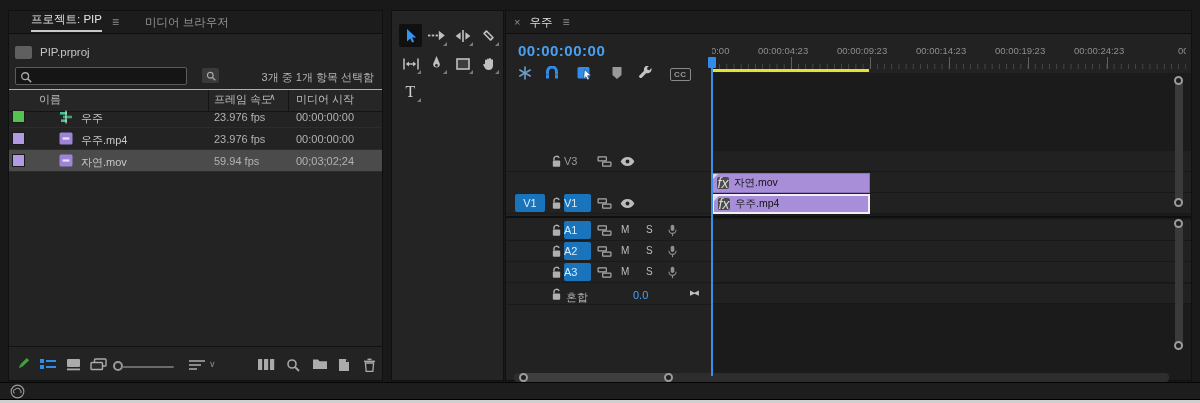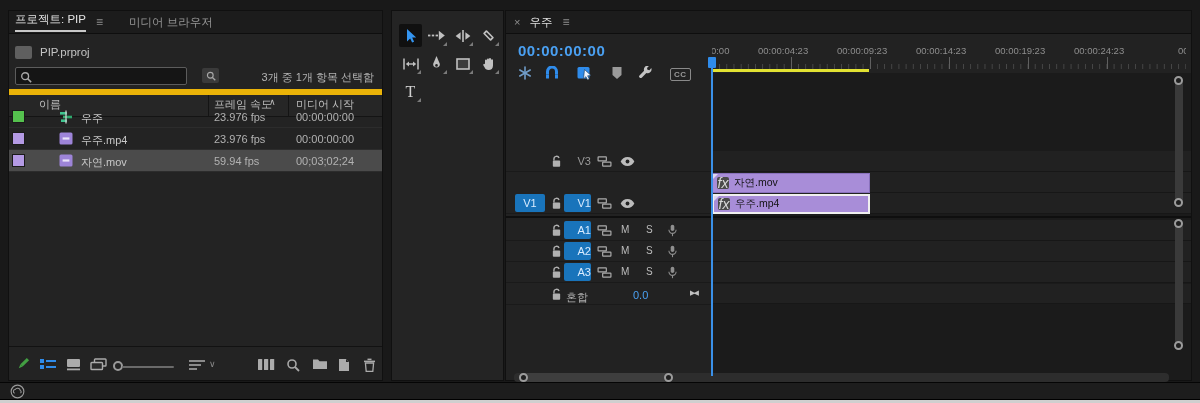--- a/index.html
+++ b/index.html
@@ -13,39 +13,39 @@
   .abs { position:absolute; }
 
   
   .tabbar { position:absolute; left:0; top:0; right:0; height:23px; background:#1c1c1c;
             border-bottom:1px solid #0e0e0e; display:flex; align-items:center; }
   .menu-glyph { color:#8f8f8f; font-size:12px; }
   svg { display:block; }
 
   
   #project-panel { left:8px; width:375px; border:1px solid #101010; }
-  .tab-active { color:#e2e2e2; font-size:11.5px; margin-left:6px; padding-bottom:3px;
+  .tab-active { color:#e2e2e2; font-size:11.5px; margin-left:22px; padding-bottom:3px;
                 border-bottom:2px solid #c8c8c8; }
   .tab-inactive { color:#969696; font-size:11.5px; margin-left:26px; }
   #project-panel .menu-glyph { margin-left:10px; }
 
   .binrow { left:6px; top:31px; height:20px; display:flex; align-items:center; gap:8px; }
   .binpath-icon { width:17px; height:13px; background:#5f5f5f; border-radius:2px; }
   .binpath-label { color:#c4c4c4; font-size:11.5px; }
 
   .search-input { left:6px; top:56px; width:172px; height:18px; background:#151515;
                   border:1px solid #5c5c5c; border-radius:2px; color:#c8c8c8;
                   padding-left:20px; font-size:11px; outline:none; }
   .search-mag { left:11px; top:60px; }
   .binsearch-btn { left:193px; top:57px; width:17px; height:15px; background:#3a3a3a;
                    border-radius:2px; display:flex; align-items:center; justify-content:center; }
   .sel-status { top:59px; right:8px; color:#b4b4b4; font-size:11px; }
 
-  .tbl-head { left:0; top:78px; width:100%; height:28px; background:#262626;
-              border-top:6px solid #eab308; border-bottom:1px solid #141414; color:#bcbcbc; }
+  .tbl-head { left:0; top:78px; width:100%; height:23px; background:#262626;
+              border-top:1px solid #eab308; border-bottom:1px solid #141414; color:#bcbcbc; }
   .tbl-head .c-name { position:absolute; left:30px; top:2px; }
   .tbl-head .c-rate { position:absolute; left:205px; top:2px; }
   .tbl-head .c-sort { position:absolute; left:260px; top:2px; color:#bcbcbc; font-size:9px; }
   .tbl-head .c-start{ position:absolute; left:287px; top:2px; }
   .tbl-head .sep1 { position:absolute; left:199px; top:0; width:1px; height:100%; background:#141414; }
   .tbl-head .sep2 { position:absolute; left:279px; top:0; width:1px; height:100%; background:#141414; }
 
   .pr-rows { left:0; top:95px; width:100%; }
   .pr-row { position:relative; height:22px; border-bottom:1px solid #2c2c2c; }
   .pr-row.selected { background:#4b4b4b; }
@@ -98,21 +98,21 @@
     background-repeat:repeat-x, repeat-x; }
   .workarea-bar { left:206px; top:58px; width:157px; height:3px; background:#e2e232; }
 
   .tl-content { left:206px; top:62px; right:0; bottom:0; background:#1b1b1b; }
   .row-band { position:absolute; left:0; right:0; background:#212121; border-bottom:1px solid #171717; }
   .audio-divider { left:0; right:0; top:205px; height:2px; background:#0f0f0f; }
 
   .trackhead { position:absolute; left:0; width:206px; height:21px; border-bottom:1px solid #1a1a1a; }
   .th-lock { position:absolute; left:45px; top:4px; }
   .th-name { position:absolute; left:58px; top:1px; width:27px; height:18px; line-height:18px;
-             text-align:right; color:#9a9a9a; font-size:11px; border-radius:2px; }
+             text-align:left; color:#9a9a9a; font-size:11px; border-radius:2px; }
   .th-name.target { background:#1974bb; color:#d9ecff; }
   .th-sync { position:absolute; left:91px; top:5px; }
   .th-eye  { position:absolute; left:114px; top:6px; }
   .th-m { position:absolute; left:115px; top:4px; color:#bdbdbd; font-size:10px; }
   .th-s { position:absolute; left:140px; top:4px; color:#bdbdbd; font-size:10px; }
   .th-mic { position:absolute; left:162px; top:4px; }
   .src-patch { position:absolute; left:9px; top:1px; width:30px; height:18px; line-height:18px;
                text-align:center; background:#1974bb; color:#d9ecff; border-radius:2px; font-size:11px; }
   .master-name { position:absolute; left:60px; top:6px; color:#b0b0b0; }
   .master-val { position:absolute; left:127px; top:5px; color:#4aa0f2; }

